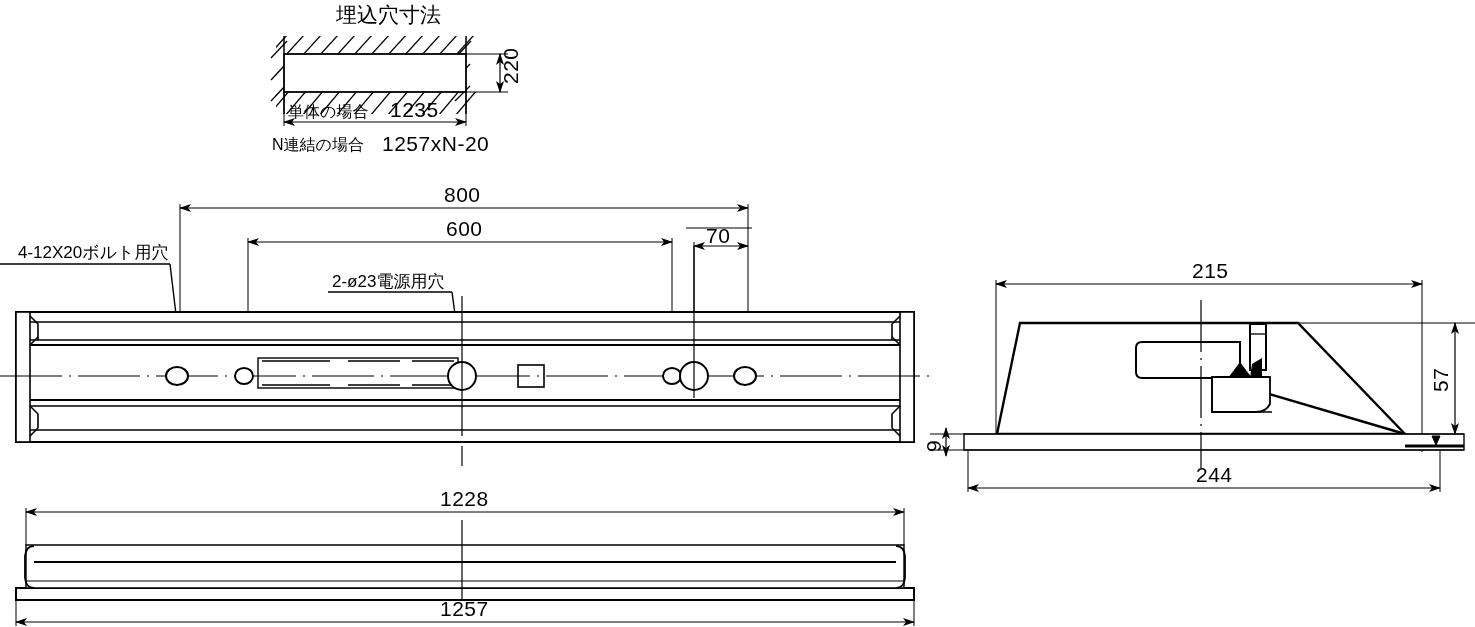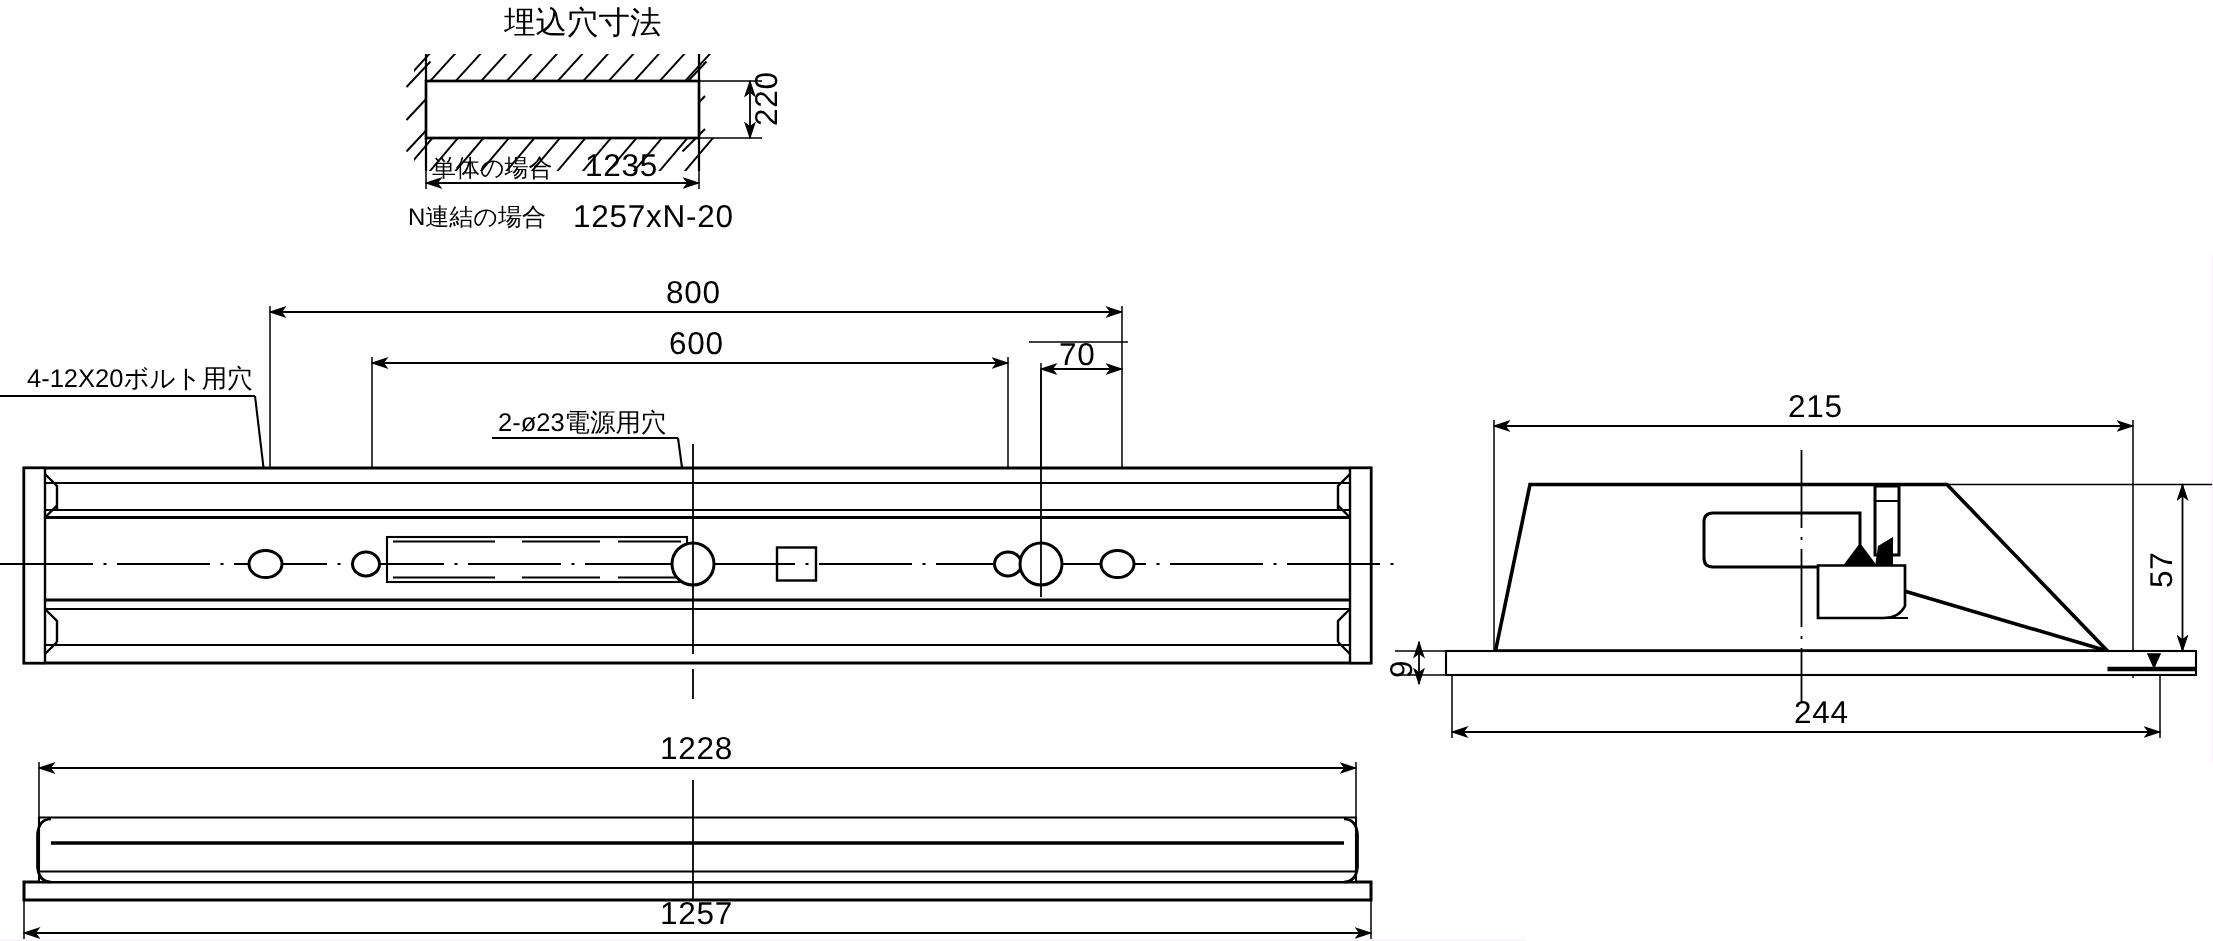--- a/index.html
+++ b/index.html
@@ -8,21 +8,21 @@
     padding: 0;
     background: #ffffff;
   }
   body {
     font-family: "Liberation Sans", sans-serif;
   }
   #sheet {
     position: relative;
     width: 1475px;
     height: 627px;
-    background: #f0abfc;
+    background: #eab308;
     overflow: hidden;
   }
   #sheet svg {
     display: block;
   }
   text {
     font-family: "Liberation Sans", sans-serif;
     fill: #000000;
     stroke: none;
   }

